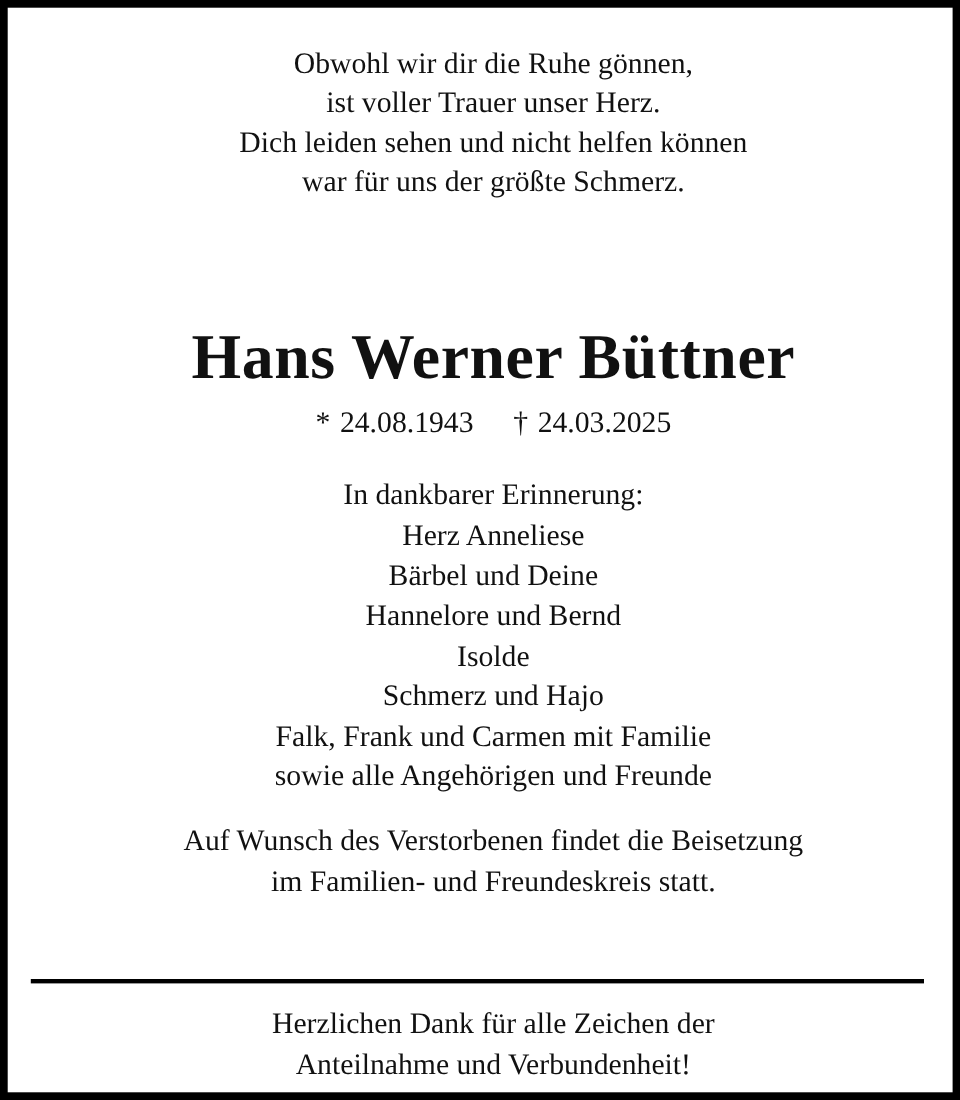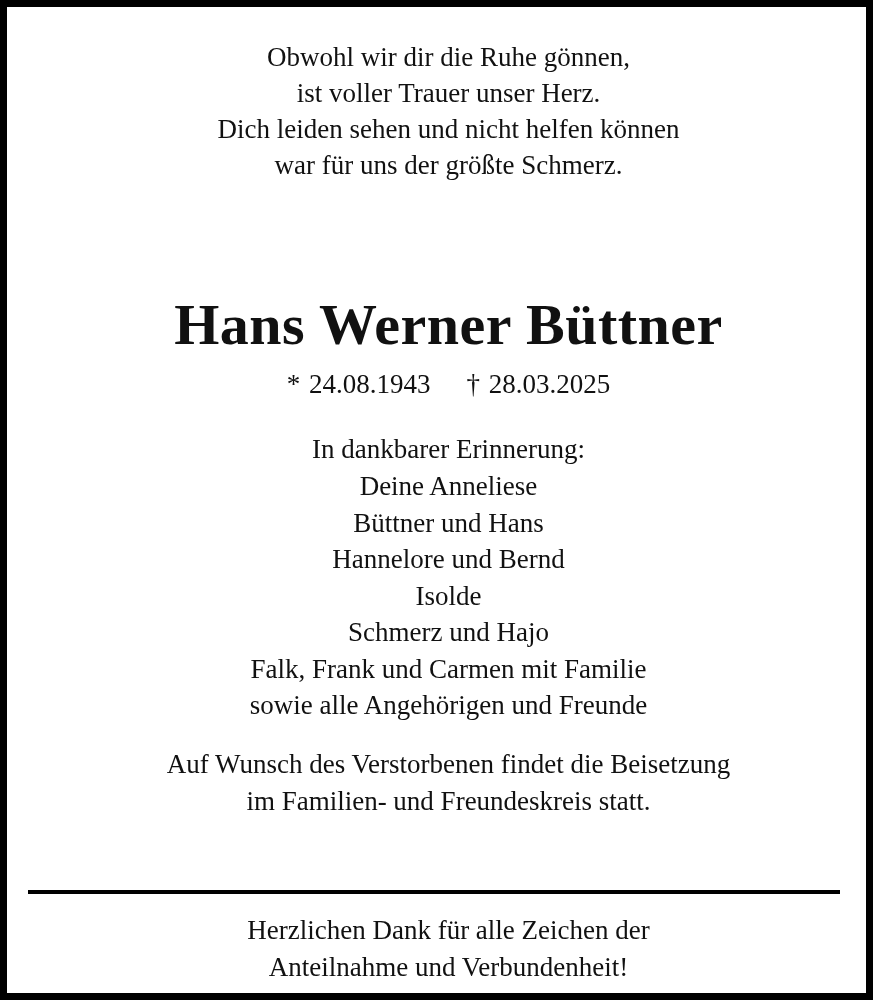--- a/index.html
+++ b/index.html
@@ -36,27 +36,27 @@
     <div class="line poem" style="top:32px">Obwohl wir dir die Ruhe gönnen,</div>
     <div class="line poem" style="top:68px">ist voller Trauer unser Herz.</div>
     <div class="line poem" style="top:104px">Dich leiden sehen und nicht helfen können</div>
     <div class="line poem" style="top:140px">war für uns der größte Schmerz.</div>
   </div>
 
 
   <div class="line name" style="top:284px">Hans Werner Büttner</div>
 
   <div class="line dates" style="top:362px">
-    <span>* 24.08.1943</span><span class="gap"></span><span>† 28.03.2025</span>
+    <span>* 24.08.1943</span><span class="gap"></span><span>† 24.03.2025</span>
   </div>
 
   <div>
     <div class="line reg b" style="top:427px">In dankbarer Erinnerung:</div>
-    <div class="line reg" style="top:464px">Deine Anneliese</div>
-    <div class="line reg" style="top:501px">Büttner und Hans</div>
+    <div class="line reg" style="top:464px">Herz Anneliese</div>
+    <div class="line reg" style="top:501px">Bärbel und Deine</div>
     <div class="line reg" style="top:537px">Hannelore und Bernd</div>
     <div class="line reg" style="top:574px">Isolde</div>
     <div class="line reg" style="top:610px">Schmerz und Hajo</div>
     <div class="line reg" style="top:647px">Falk, Frank und Carmen mit Familie</div>
     <div class="line reg" style="top:683px">sowie alle Angehörigen und Freunde</div>
   </div>
 
   <div>
     <div class="line reg" style="top:742px">Auf Wunsch des Verstorbenen findet die Beisetzung</div>
     <div class="line reg" style="top:779px">im Familien- und Freundeskreis statt.</div>

